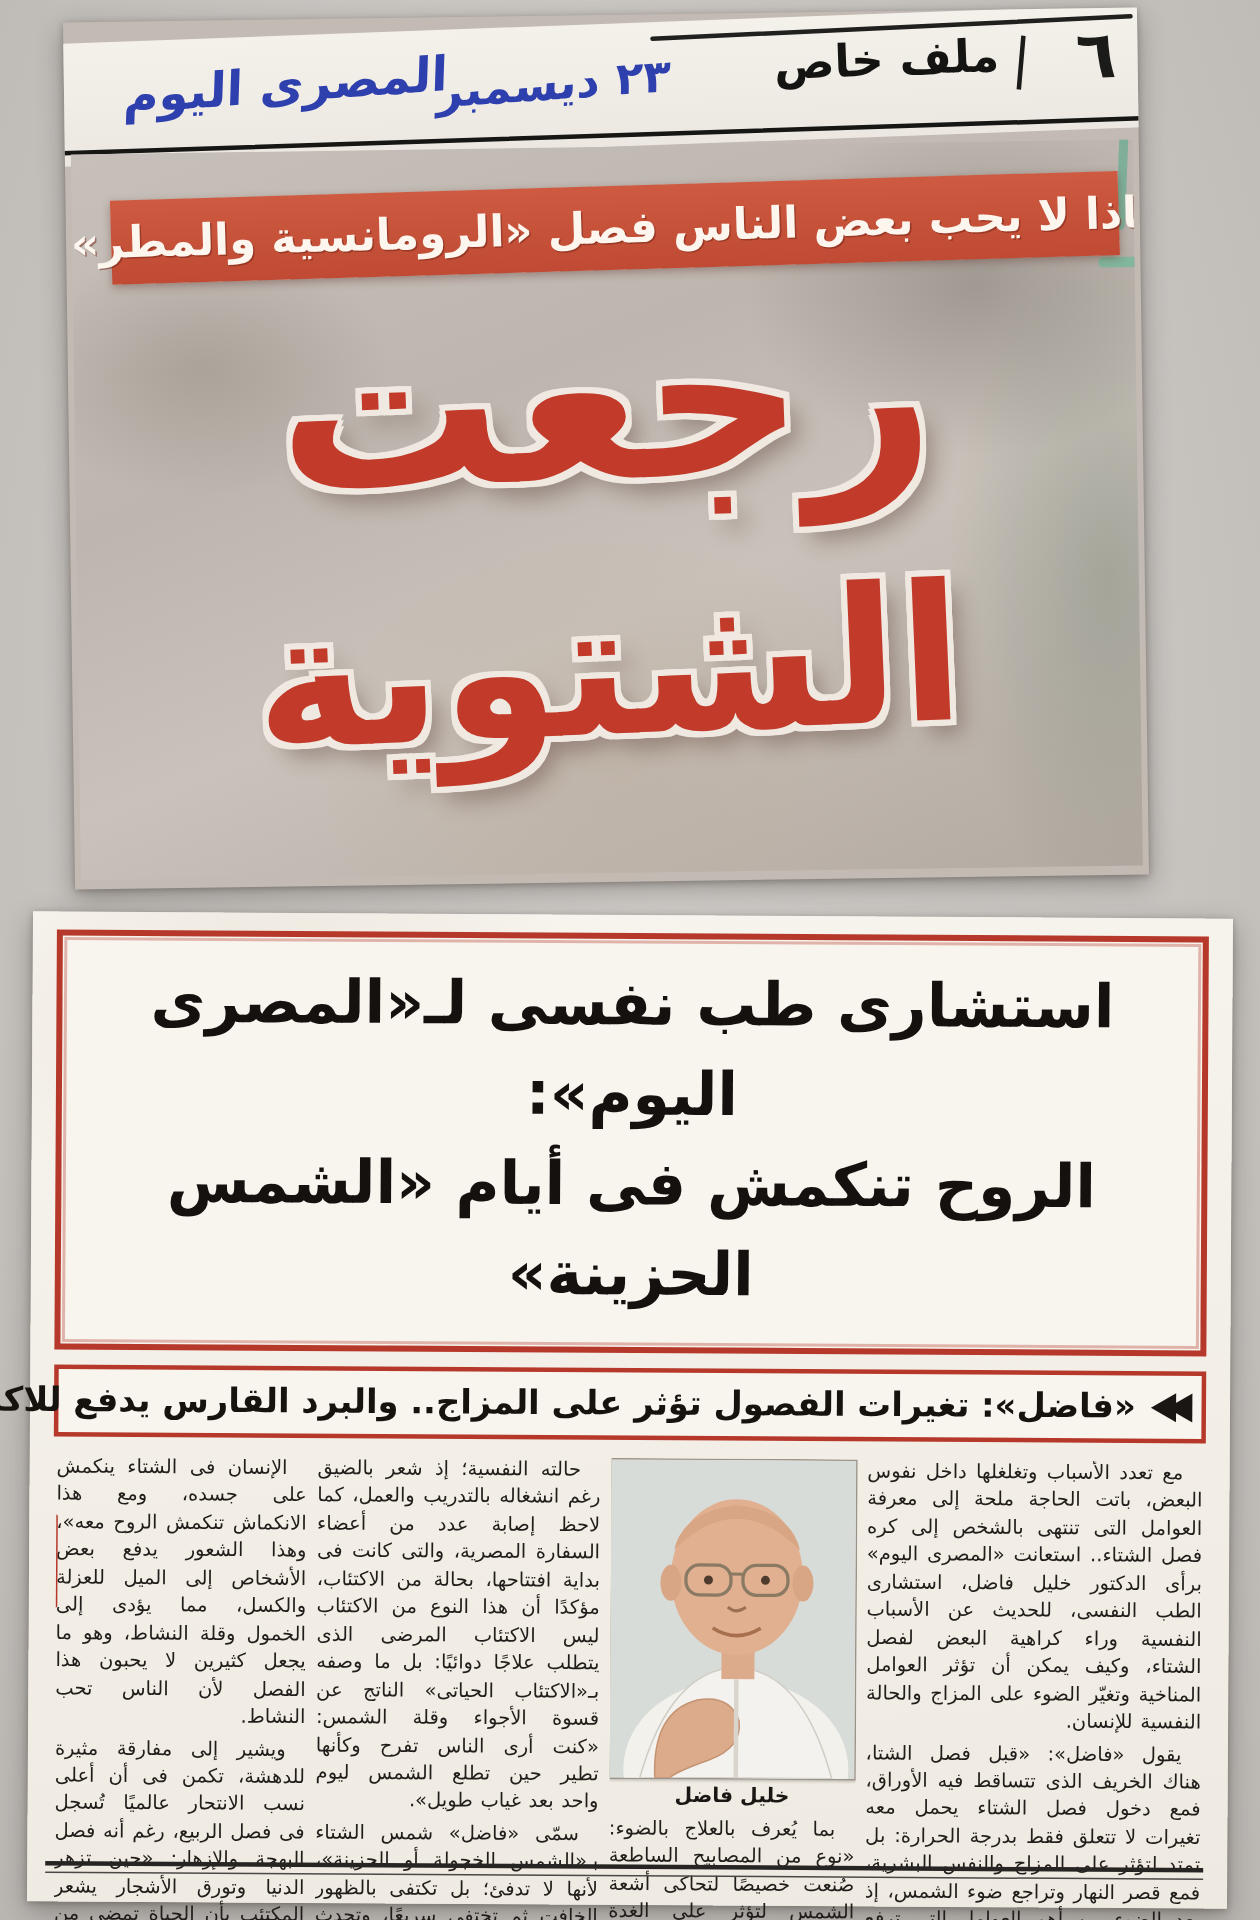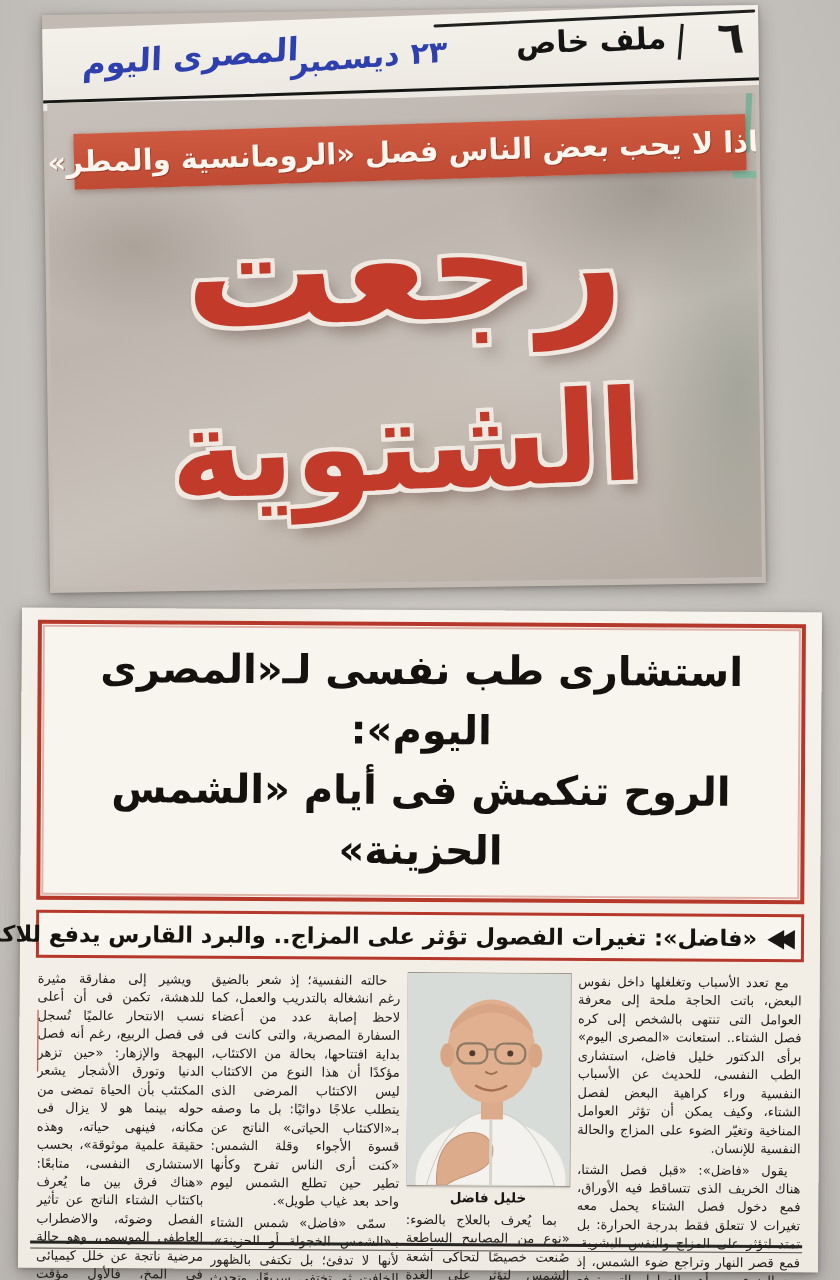--- a/index.html
+++ b/index.html
@@ -166,20 +166,21 @@
       <p>بما يُعرف بالعلاج بالضوء: «نوع من المصابيح الساطعة صُنعت خصيصًا لتحاكى أشعة الشمس لتؤثر على الغدة النخامية فى المخ، وهى الغدة التى تتحكم فى المزاج والنفس واهتماماتها».</p>
 
     </div>
 
     <div class="col col-3">
       <p>حالته النفسية؛ إذ شعر بالضيق رغم انشغاله بالتدريب والعمل، كما لاحظ إصابة عدد من أعضاء السفارة المصرية، والتى كانت فى بداية افتتاحها، بحالة من الاكتئاب، مؤكدًا أن هذا النوع من الاكتئاب ليس الاكتئاب المرضى الذى يتطلب علاجًا دوائيًا: بل ما وصفه بـ«الاكتئاب الحياتى» الناتج عن قسوة الأجواء وقلة الشمس: «كنت أرى الناس تفرح وكأنها تطير حين تطلع الشمس ليوم واحد بعد غياب طويل».</p>
       <p>سمّى «فاضل» شمس الشتاء بـ«الشمس الخجولة أو الحزينة»، لأنها لا تدفئ؛ بل تكتفى بالظهور الخافت ثم تختفى سريعًا، وتحدث عن ظواهر الطقس المصاحبة، مثل العواصف والرعد والرياح القوية التى باتت أكثر حدة فى السنوات الأخيرة، معتبرًا أن أصواتها المزعجة تثير فى الناس توترًا داخليًا يزيد من شعورهم بالضيق، كما يرى أن الإحساس بالبرد نفسه يؤثر على الروح، قائلًا: «حتى لو اتدفينا بالبطاطين،</p>
     </div>
 
     <div class="col col-4">
+      <p>الإنسان فى الشتاء ينكمش على جسده، ومع هذا الانكماش تنكمش الروح معه»، وهذا الشعور يدفع بعض الأشخاص إلى الميل للعزلة والكسل، مما يؤدى إلى الخمول وقلة النشاط، وهو ما يجعل كثيرين لا يحبون هذا الفصل لأن الناس تحب النشاط.</p>
       <p>ويشير إلى مفارقة مثيرة للدهشة، تكمن فى أن أعلى نسب الانتحار عالميًا تُسجل فى فصل الربيع، رغم أنه فصل البهجة والإزهار: «حين تزهر الدنيا وتورق الأشجار يشعر المكتئب بأن الحياة تمضى من حوله بينما هو لا يزال فى مكانه، فينهى حياته، وهذه حقيقة علمية موثوقة»، بحسب الاستشارى النفسى، متابعًا: «هناك فرق بين ما يُعرف باكتئاب الشتاء الناتج عن تأثير الفصل وضوئه، والاضطراب العاطفى الموسمى، وهو حالة مرضية ناتجة عن خلل كيميائى فى المخ، فالأول مؤقت ومرتبط بالعوامل البيئية، أما الثانى فهو اضطراب نفسى دورى يظهر فى فصول معينة من السنة».</p>
     </div>
 
     <div class="red-frag rf-l1"></div>
 
   </div>
 
   <div class="bottom-rule"></div>
   <div class="bottom-rule2"></div>
 </div>

